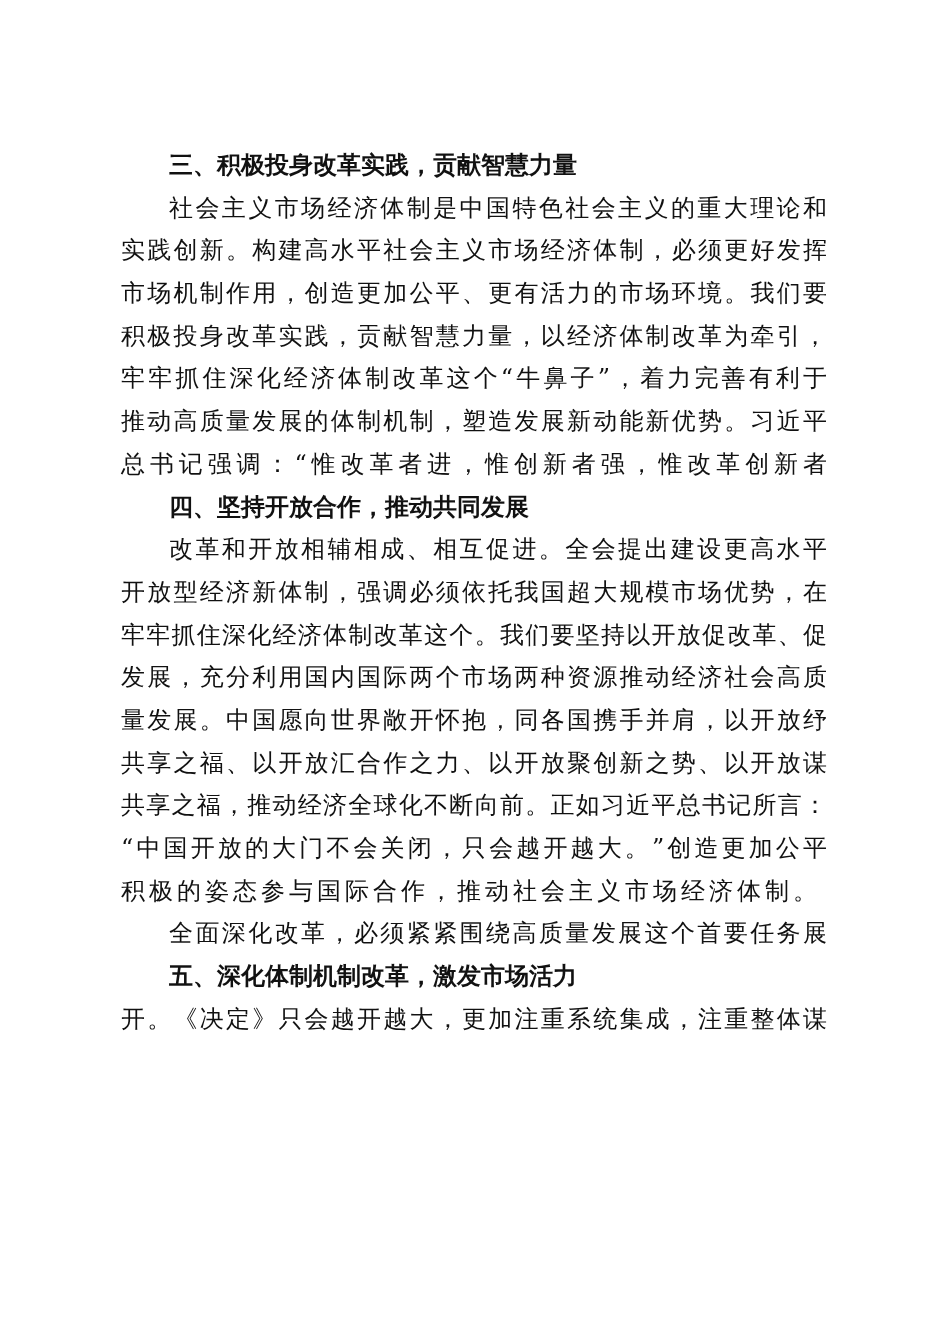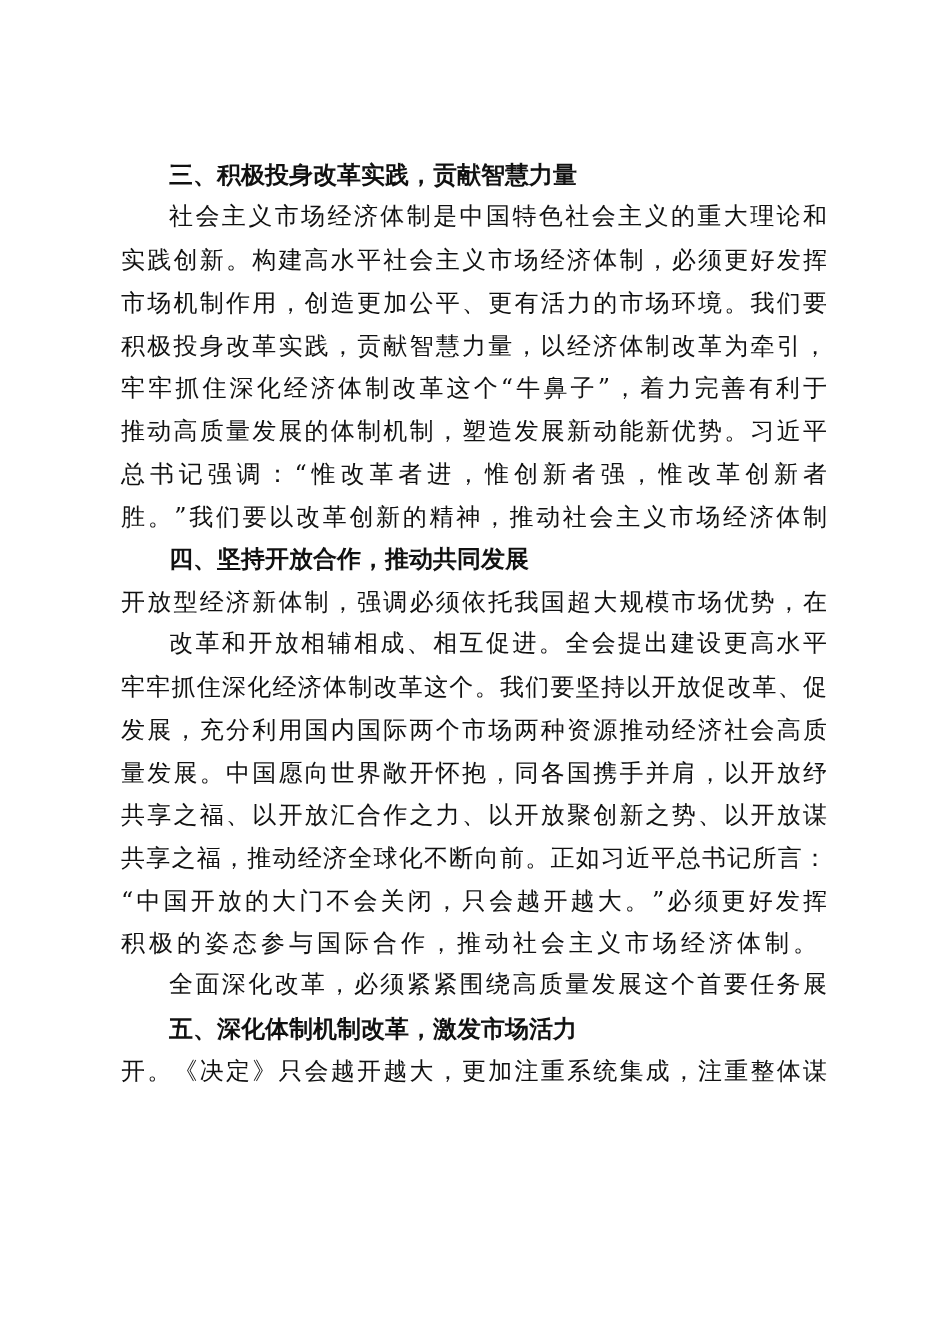--- a/index.html
+++ b/index.html
@@ -11,21 +11,21 @@
       width: 950px;
       height: 1344px;
       position: relative;
       overflow: hidden;
       font-family: "DejaVu Serif", "Liberation Serif", serif;
       color: #111111;
     }
     .page {
       position: absolute;
       left: 121px;
-      top: 154px;
+      top: 144px;
       width: 706px;
     }
     .line {
       height: 42.7px;
       line-height: 42.7px;
       font-size: 24px;
       white-space: nowrap;
       overflow: visible;
     }
     .heading {
@@ -39,46 +39,44 @@
       text-align: justify;
       text-align-last: justify;
       letter-spacing: 0;
     }
     .body-line.last {
       text-align-last: left;
       letter-spacing: 4px;
     }
     .indent {
       padding-left: 48px;
-      font-family: Liberation Mono, monospace;
     }
   </style>
 </head>
 <body>
 
 <div class="page">
 
   <div class="line heading">三、积极投身改革实践，贡献智慧力量</div>
   <div class="line body-line indent">社会主义市场经济体制是中国特色社会主义的重大理论和</div>
   <div class="line body-line">实践创新。构建高水平社会主义市场经济体制，必须更好发挥</div>
   <div class="line body-line">市场机制作用，创造更加公平、更有活力的市场环境。我们要</div>
   <div class="line body-line">积极投身改革实践，贡献智慧力量，以经济体制改革为牵引，</div>
   <div class="line body-line">牢牢抓住深化经济体制改革这个“牛鼻子”，着力完善有利于</div>
   <div class="line body-line">推动高质量发展的体制机制，塑造发展新动能新优势。习近平</div>
   <div class="line body-line">总书记强调：“惟改革者进，惟创新者强，惟改革创新者</div>
-  <div class="line body-line">胜。”我们要以改革创新的精神，推动社会主义市场经济体制</div>
 
   <div class="line heading">四、坚持开放合作，推动共同发展</div>
+  <div class="line body-line indent">改革和开放相辅相成、相互促进。全会提出建设更高水平</div>
   <div class="line body-line">开放型经济新体制，强调必须依托我国超大规模市场优势，在</div>
-  <div class="line body-line indent">改革和开放相辅相成、相互促进。全会提出建设更高水平</div>
   <div class="line body-line">牢牢抓住深化经济体制改革这个。我们要坚持以开放促改革、促</div>
   <div class="line body-line">发展，充分利用国内国际两个市场两种资源推动经济社会高质</div>
   <div class="line body-line">量发展。中国愿向世界敞开怀抱，同各国携手并肩，以开放纾</div>
   <div class="line body-line">共享之福、以开放汇合作之力、以开放聚创新之势、以开放谋</div>
   <div class="line body-line">共享之福，推动经济全球化不断向前。正如习近平总书记所言：</div>
-  <div class="line body-line">“中国开放的大门不会关闭，只会越开越大。”必须更好发挥</div>
+  <div class="line body-line">“中国开放的大门不会关闭，只会越开越大。”创造更加公平</div>
   <div class="line body-line last">积极的姿态参与国际合作，推动社会主义市场经济体制。</div>
 
   <div class="line body-line indent">全面深化改革，必须紧紧围绕高质量发展这个首要任务展</div>
   <div class="line heading">五、深化体制机制改革，激发市场活力</div>
   <div class="line body-line">开。《决定》只会越开越大，更加注重系统集成，注重整体谋</div>
 
 </div>
 
 </body></html>

